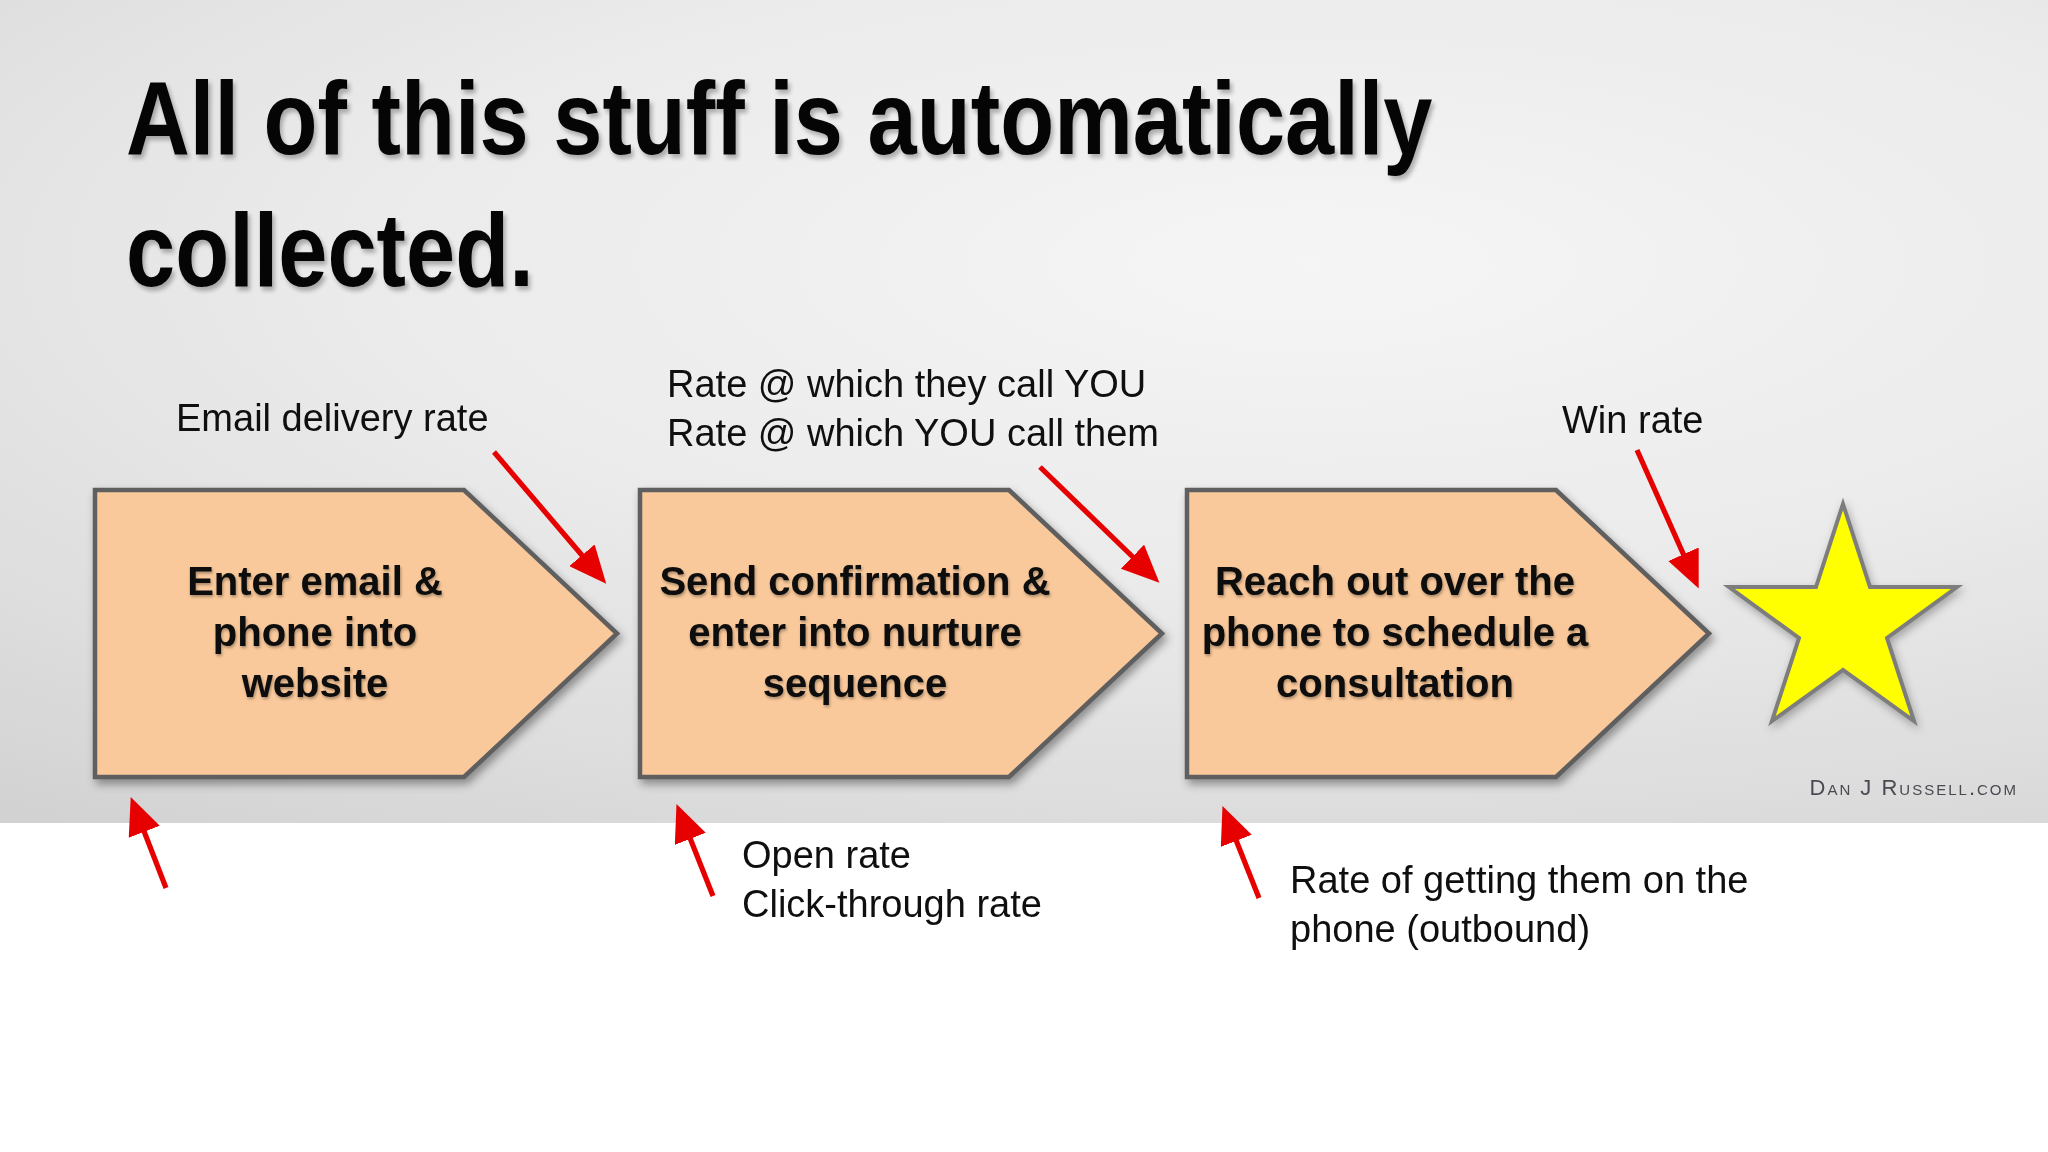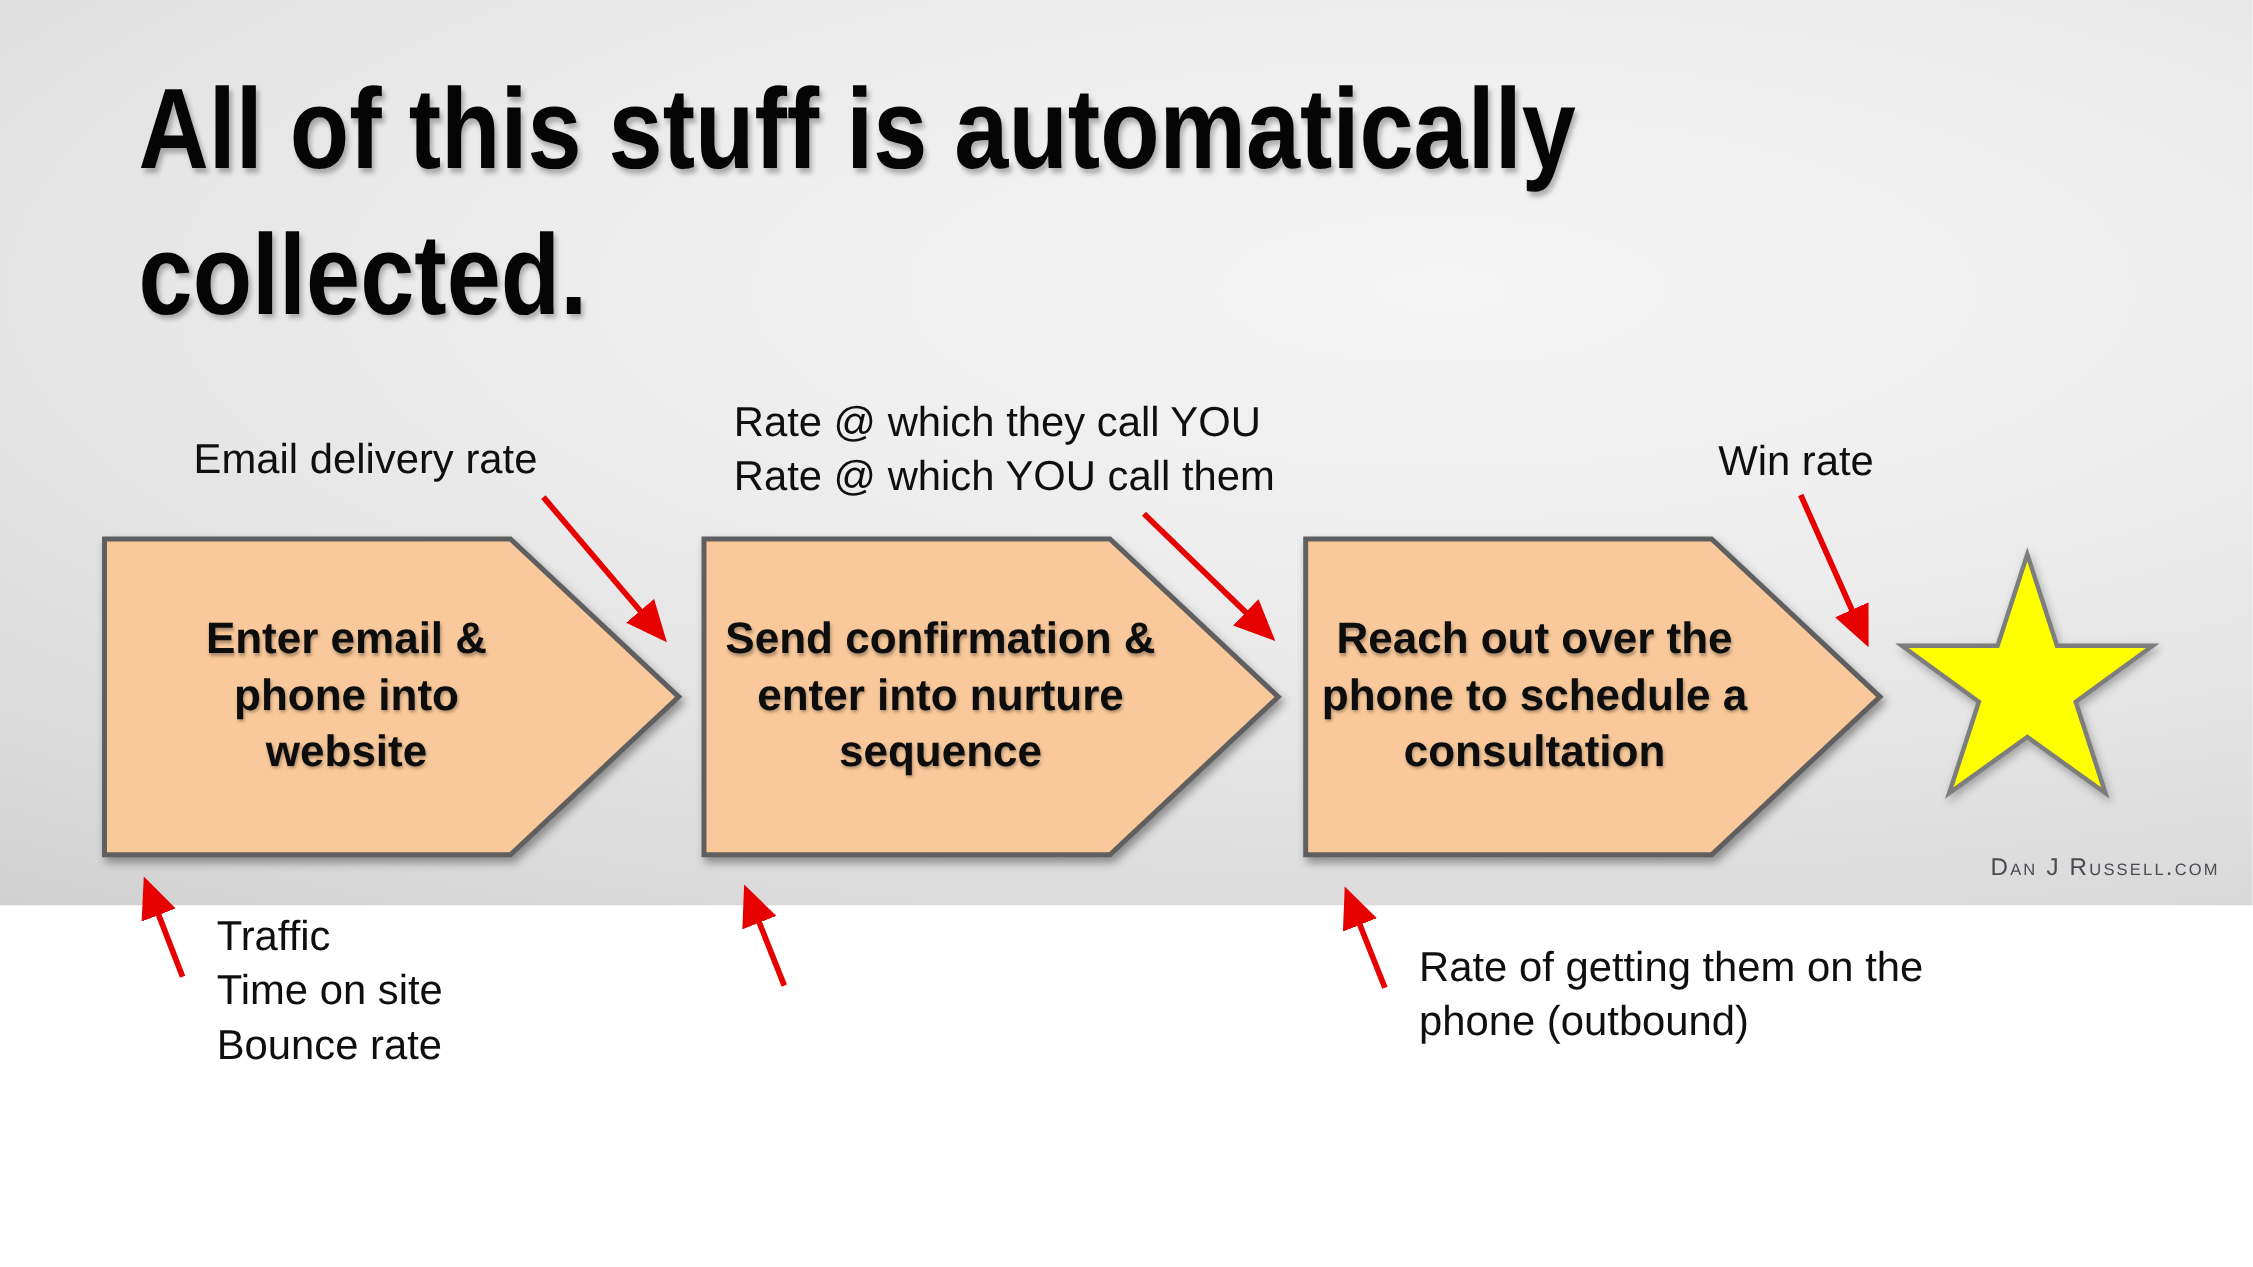--- a/index.html
+++ b/index.html
@@ -73,21 +73,20 @@
 enter into nurture
 sequence</div>
   <div class="txt step-label" style="left:1165px;top:556px;">Reach out over the
 phone to schedule a
 consultation</div>
 
   <div class="txt ann" style="left:176px;top:394px;">Email delivery rate</div>
   <div class="txt ann" style="left:667px;top:360px;">Rate @ which they call YOU
 Rate @ which YOU call them</div>
   <div class="txt ann" style="left:1562px;top:396px;">Win rate</div>
-  <div class="txt ann" style="left:197px;top:828px;">Traffic
-Time on site
-Bounce rate</div>
+  <div class="txt ann" style="left:742px;top:831px;">Open rate
+Click-through rate</div>
   <div class="txt ann" style="left:1290px;top:856px;">Rate of getting them on the
 phone (outbound)</div>
 
   <div class="watermark">Dan J Russell.com</div>
 
 </div>
 
 </body></html>

